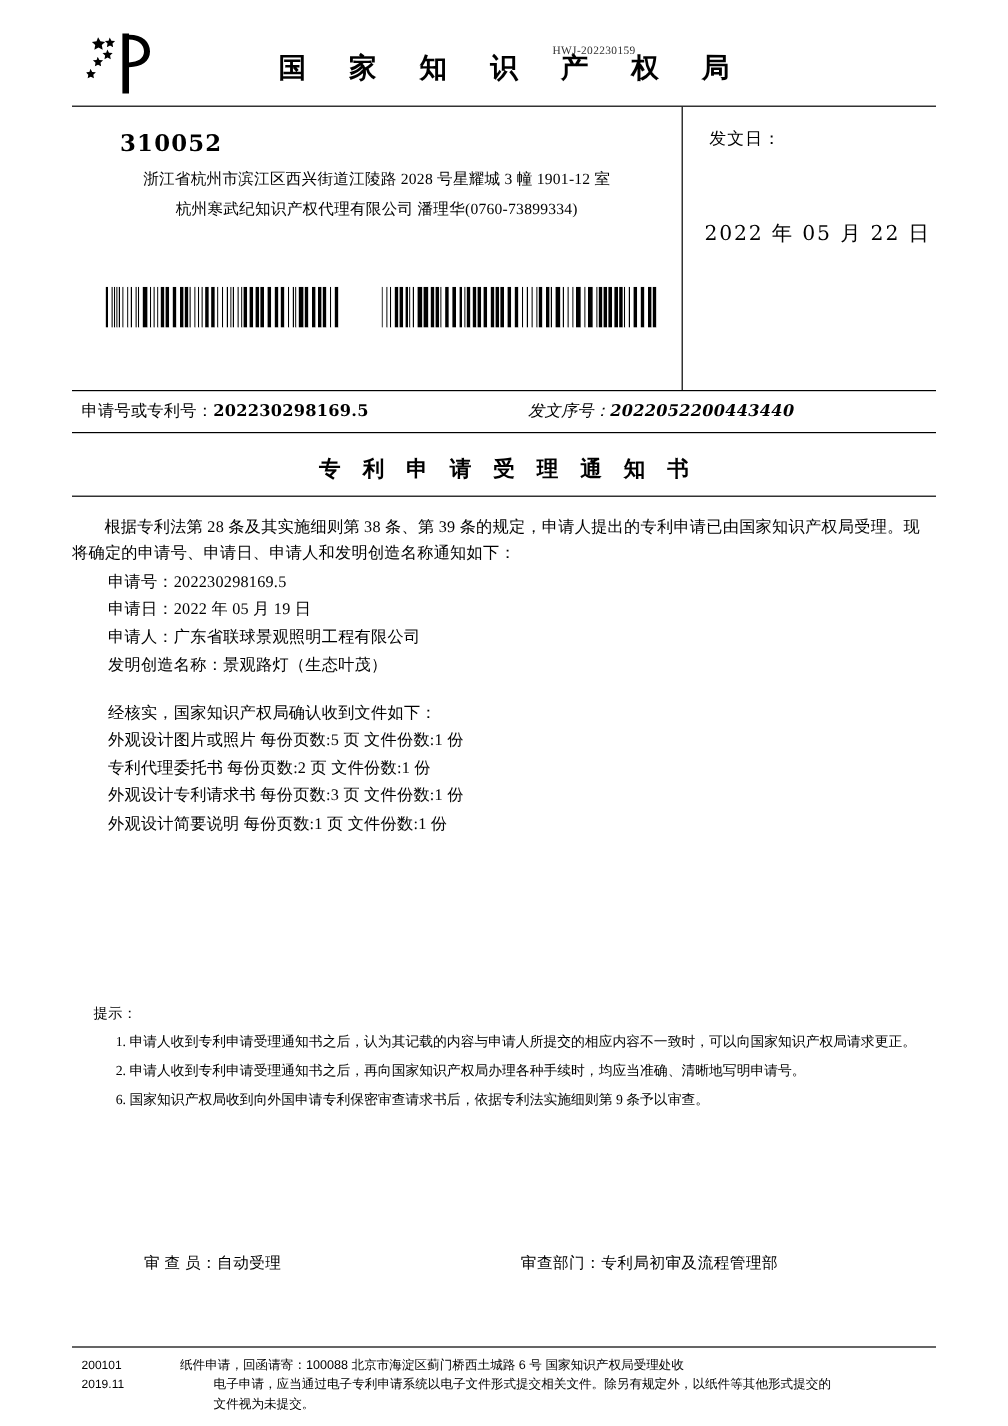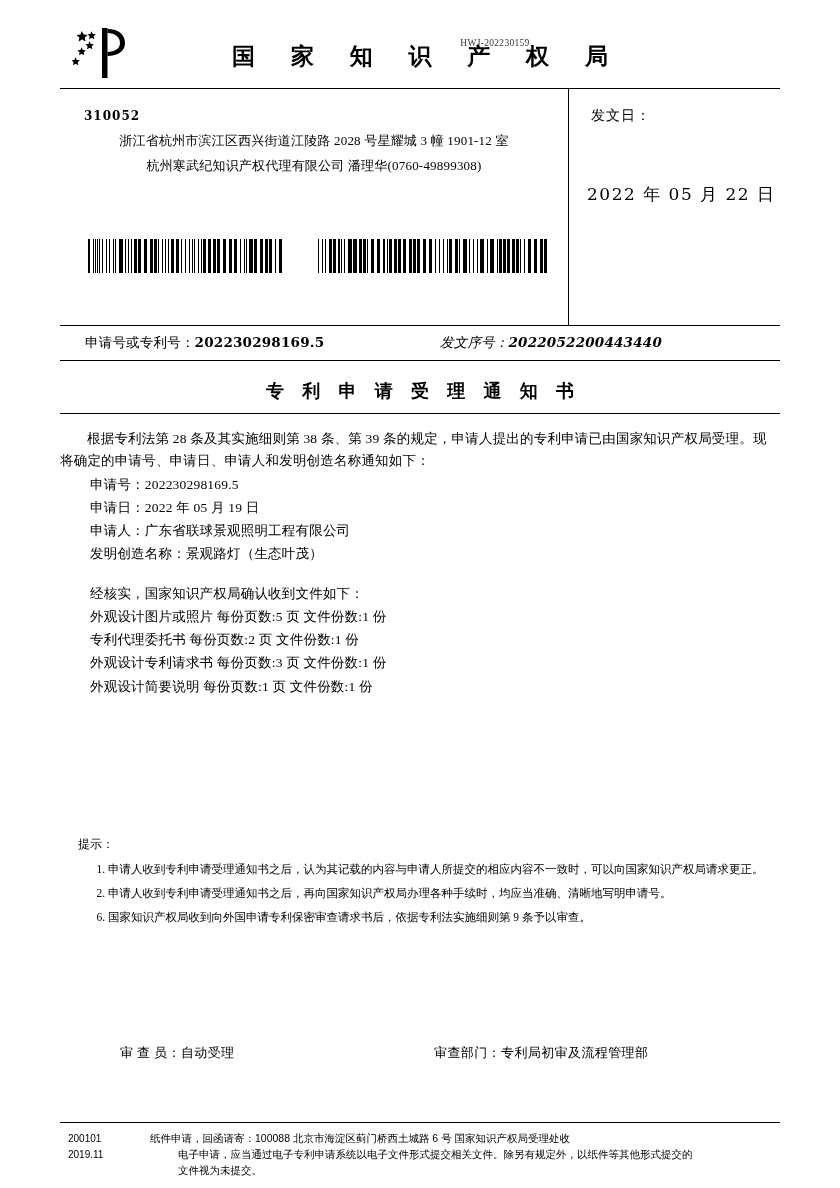--- a/index.html
+++ b/index.html
@@ -85,23 +85,23 @@
     border-left: 1.2px solid #000;
   }
   .addr-right {
     position: absolute;
     left: 509px;
     top: 0;
     width: 211px;
     height: 236px;
   }
   .postcode {
-    font-size: 12px;
+    font-size: 19px;
     font-weight: bold;
-    margin: 20px 0 0 24px;
+    margin: 20px 0 0 40px;
     letter-spacing: 1px;
     font-family: "DejaVu Serif", "Liberation Serif", serif;
   }
   .addr-line {
     font-size: 13px;
     text-align: center;
     margin-top: 9px;
     letter-spacing: 0.2px;
   }
   .addr-line2 {
@@ -146,21 +146,21 @@
   .bc1 { left: 0px; width: 196px; }
   .bc2 { left: 230px; width: 230px; }
 
   
   .numrow {
     position: relative;
     height: 34px;
     border-bottom: 1.4px solid #000;
     font-size: 13.5px;
   }
-  .numrow .n1 { position: absolute; left: 25px; top: 8px; letter-spacing: 0.2px; }
+  .numrow .n1 { position: absolute; left: 8px; top: 8px; letter-spacing: 0.2px; }
   .numrow .n2 { position: absolute; left: 380px; top: 8px; letter-spacing: 0.2px; font-style: italic; }
   .numrow b { font-weight: bold; font-family: "DejaVu Serif","Liberation Serif",serif; }
 
   
   .doc-title {
     text-align: center;
     font-size: 18px;
     font-weight: bold;
     letter-spacing: 6px;
     margin-top: 18px;
@@ -247,21 +247,21 @@
         </g>
       </svg>
     </div>
     <div class="header-title">国 家 知 识 产 权 局</div>
   </div>
 
   <div class="addr-block">
     <div class="addr-left">
       <div class="postcode">310052</div>
       <div class="addr-line">浙江省杭州市滨江区西兴街道江陵路 2028 号星耀城 3 幢 1901-12 室</div>
-      <div class="addr-line2">杭州寒武纪知识产权代理有限公司  潘理华(0760-49899308)</div>
+      <div class="addr-line2">杭州寒武纪知识产权代理有限公司  潘理华(0760-73899334)</div>
     </div>
 
     <div class="barcodes">
       <div class="barcode bc1" id="bc1">
           <i style="width:2px"></i>
           <i style="width:3px;background:#fff"></i>
           <i style="width:1px"></i>
           <i style="width:1px;background:#fff"></i>
           <i style="width:1px"></i>
           <i style="width:1px;background:#fff"></i>

